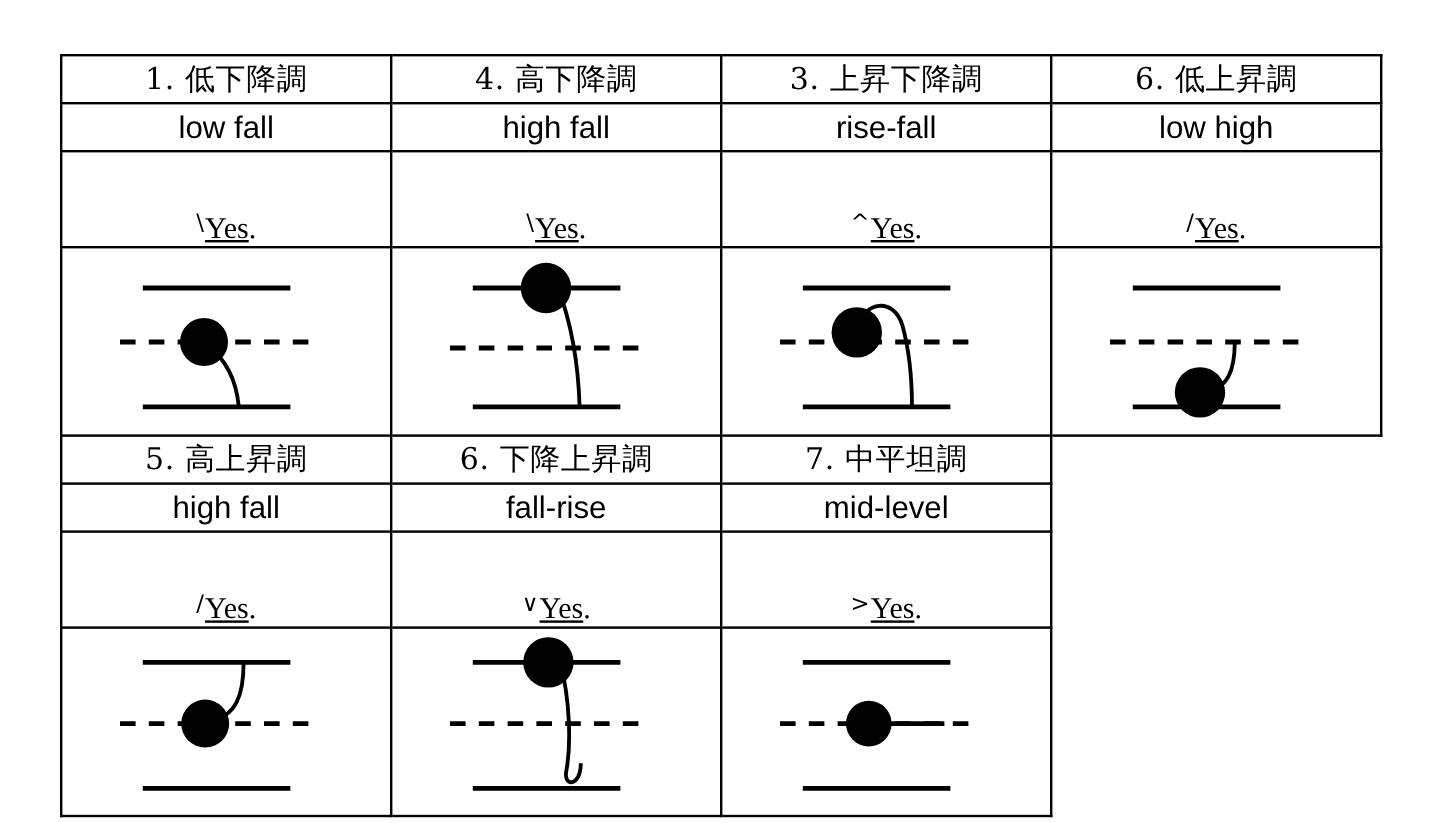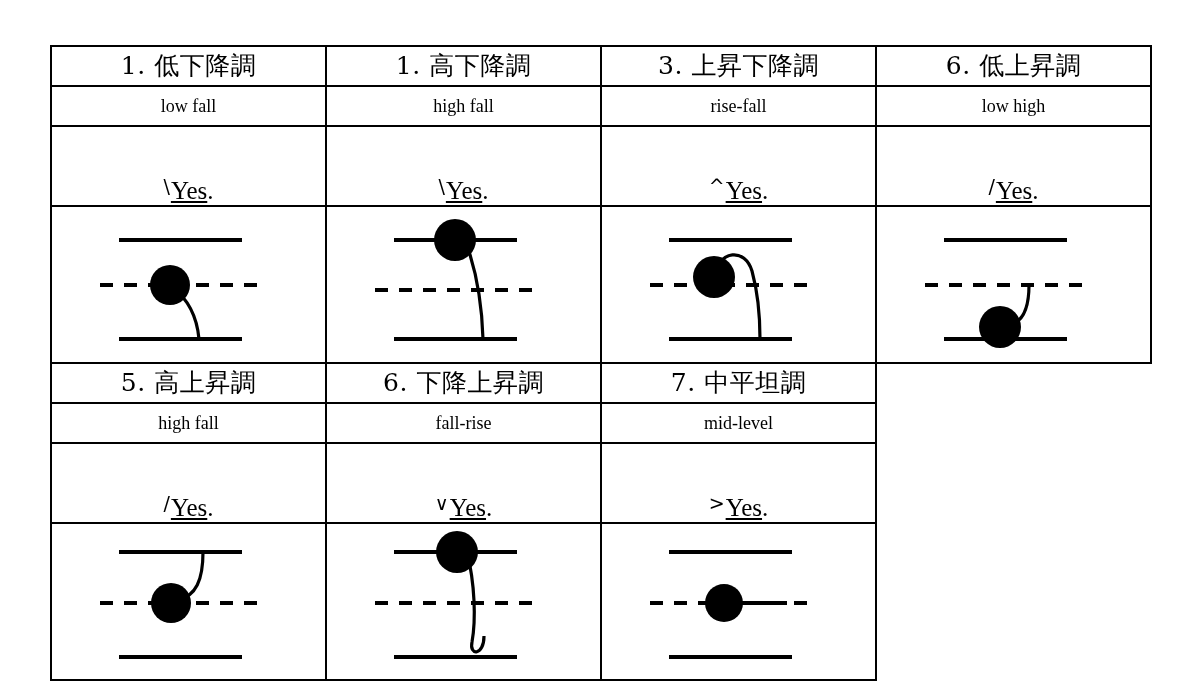--- a/index.html
+++ b/index.html
@@ -51,22 +51,22 @@
   .row-fig td {
     height: 155px;
   }
   .jp-label {
     font-size: 25px;
     font-family: "DejaVu Serif", serif;
     line-height: 1.1;
     letter-spacing: 0.5px;
   }
   .en-label {
-    font-size: 18px;
-    font-family: Liberation Serif, serif;
+    font-size: 26px;
+    font-family: Liberation Sans, sans-serif;
   }
   .example {
     font-size: 25px;
     font-family: "Liberation Serif", serif;
     white-space: nowrap;
     margin-top: 48px;
   }
   .example .mark {
     font-size: 19px;
     vertical-align: 6px;
@@ -95,21 +95,21 @@
         <col class="col">
         <col class="col">
     </colgroup>
     <tbody>
 
       <tr class="row-jp">
         <td>
             <div class="jp-label">1. 低下降調</div>
           </td>
         <td>
-            <div class="jp-label">1. 高下降調</div>
+            <div class="jp-label">4. 高下降調</div>
           </td>
         <td>
             <div class="jp-label">3. 上昇下降調</div>
           </td>
         <td>
             <div class="jp-label">6. 低上昇調</div>
           </td>
       </tr>
       <tr class="row-en">
         <td>

